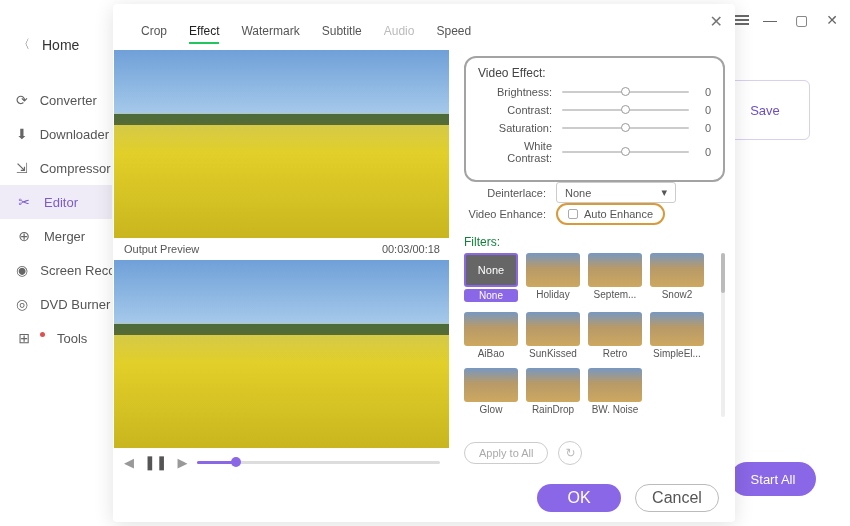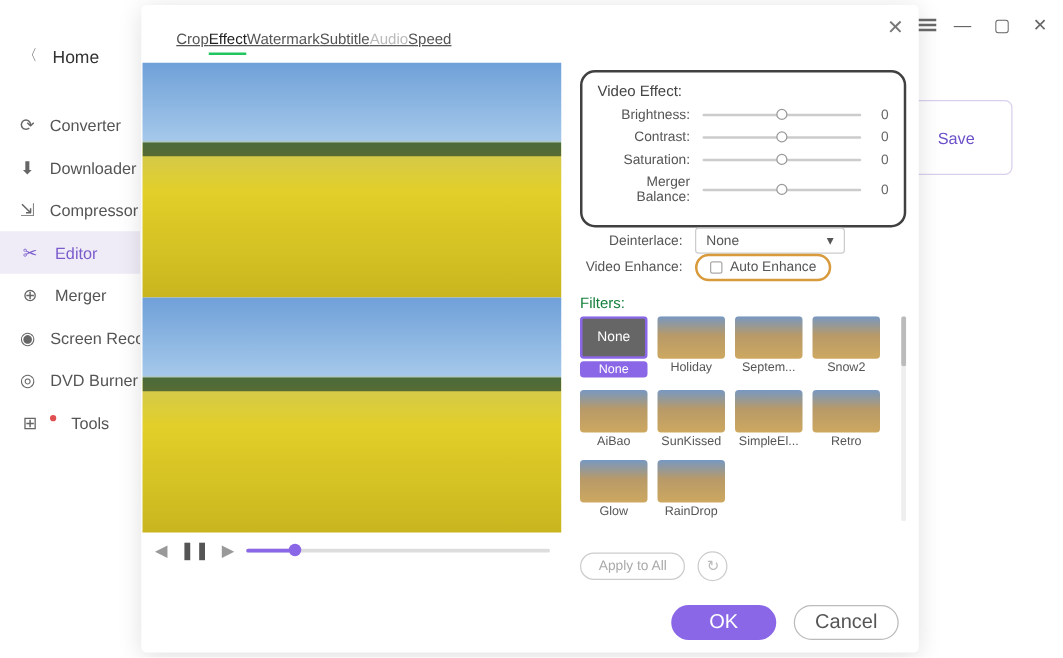--- a/index.html
+++ b/index.html
@@ -24,39 +24,39 @@
 
 .bg-panel { position: absolute; left: 112px; right: 0; top: 0; bottom: 0; background: #fff; }
 .bg-card { position: absolute; top: 80px; right: 40px; width: 90px; height: 60px; border: 1px solid #d9d0ee; border-radius: 6px; display: flex; align-items: center; justify-content: center; color: #6b4fc9; font-size: 13px; }
 .bg-start { position: absolute; bottom: 30px; right: 34px; width: 86px; height: 34px; background: #8a67e6; color: #fff; border-radius: 17px; display: flex; align-items: center; justify-content: center; font-size: 13px; }
 
 
 .modal { position: absolute; left: 113px; top: 4px; width: 622px; height: 518px; background: #fff; box-shadow: 0 3px 20px rgba(0,0,0,0.12); border-radius: 4px; z-index: 2; display: flex; flex-direction: column; }
 .modal-head { padding: 10px 14px 0; position: relative; }
 .modal-title { font-size: 13px; color: #333; }
 .modal-close { position: absolute; top: 8px; right: 12px; font-size: 16px; color: #777; cursor: pointer; }
-.tabs { display: flex; padding: 10px 14px 6px; font-size: 12px; color: #555; text-decoration: underline; }
+.tabs { display: flex; gap: 22px; padding: 10px 14px 6px; font-size: 12px; color: #555; }
 .tabs span { cursor: pointer; padding-bottom: 4px; }
 .tabs .active { color: #222; border-bottom: 2px solid #22c55e; font-weight: 500; }
 .tabs .disabled { color: #bbb; }
 
 .body { flex: 1; display: flex; overflow: hidden; }
 .left { width: 337px; padding: 0 0 0 1px; display: flex; flex-direction: column; }
 .vid { width: 335px; height: 188px; background: linear-gradient(#6fa0d8 0%, #a4c8ea 33%, #d2c850 36%, #e2cf29 55%, #c9b61f 100%); position: relative; overflow: hidden; }
 .vid::after { content: ""; position: absolute; left: 0; top: 34%; width: 100%; height: 6%; background: linear-gradient(#4a6b3a, #586b34); }
 .out-row { display: flex; justify-content: space-between; padding: 5px 10px; font-size: 11px; color: #555; }
 .play-row { display: flex; align-items: center; gap: 10px; padding: 6px 10px 4px; }
 .play-row .pbtn { color: #999; font-size: 13px; cursor: pointer; }
 .play-row .pbtn.main { color: #555; font-size: 14px; }
 .prog { flex: 1; height: 3px; background: #ddd; position: relative; border-radius: 2px; }
 .prog .fill { position: absolute; left: 0; top: 0; height: 100%; width: 16%; background: #8a67e6; border-radius: 2px; }
 .prog .knob { position: absolute; left: 16%; top: -4px; width: 10px; height: 10px; background: #8a67e6; border-radius: 50%; margin-left: -5px; }
 
 .right { flex: 1; padding: 6px 10px 0 14px; overflow: hidden; display: flex; flex-direction: column; }
-.ve-box { border: 2px solid #404040; border-radius: 12px; padding: 8px 12px 10px; }
+.ve-box { border: 2px solid #a3a3a3; border-radius: 12px; padding: 8px 12px 10px; }
 .ve-title { font-size: 12px; color: #444; margin-bottom: 4px; }
 .sl-row { display: flex; align-items: center; gap: 10px; font-size: 11px; color: #555; margin: 6px 0; }
 .sl-row label { width: 74px; text-align: right; }
 .sl-track { flex: 1; height: 2px; background: #ccc; position: relative; border-radius: 1px; }
 .sl-knob { position: absolute; left: 50%; top: -4px; width: 9px; height: 9px; border: 1px solid #999; background: #fff; border-radius: 50%; margin-left: -5px; }
 .sl-val { width: 12px; text-align: right; color: #666; }
 
 .inline-row { display: flex; align-items: center; gap: 10px; margin: 0 0 0; font-size: 11px; }
 .inline-row label { width: 82px; text-align: right; color: #555; }
 .sel { flex: 1; border: 1px solid #ccc; border-radius: 3px; padding: 3px 8px; font-size: 11px; display: flex; justify-content: space-between; align-items: center; max-width: 120px; color: #555; }
@@ -134,39 +134,46 @@
       <span class="ico">⊞</span>
       <span class="dot"></span>
       <span>Tools</span>
     </div>
   </div>
 </div>
 
 <div class="bg-panel">
   <div class="bg-card">
       <span>Save</span>
+    </div>
+  <div class="bg-start">
+      <span>Start All</span>
     </div>
 </div>
 
 <div class="modal">
   <div class="modal-head">
     <div class="modal-close">✕</div>
     <div class="tabs">
       <span>Crop</span>
       <span class="active">Effect</span>
       <span>Watermark</span>
       <span>Subtitle</span>
       <span class="disabled">Audio</span>
       <span>Speed</span>
     </div>
   </div>
 
   <div class="body">
     <div class="left">
       <div class="vid"></div>
+      <div class="out-row">
+        <span>Output Preview</span>
+        <span>00:03/00:18</span>
+      </div>
       <div class="vid"></div>
       <div class="play-row">
         <span class="pbtn">◀</span>
         <span class="pbtn main">❚❚</span>
         <span class="pbtn">▶</span>
         <div class="prog">
           <div class="fill"></div>
             <div class="knob"></div>
         </div>
       </div>
@@ -190,21 +197,21 @@
           <span class="sl-val">0</span>
         </div>
         <div class="sl-row">
           <label>Saturation:</label>
           <div class="sl-track">
               <div class="sl-knob"></div>
             </div>
           <span class="sl-val">0</span>
         </div>
         <div class="sl-row">
-          <label>Merger Balance:</label>
+          <label>White Contrast:</label>
           <div class="sl-track">
               <div class="sl-knob"></div>
             </div>
           <span class="sl-val">0</span>
         </div>
       </div>
 
       <div class="inline-row">
         <label>Deinterlace:</label>
         <div class="sel">
@@ -244,33 +251,37 @@
         <div class="filt">
             <div class="thumb"></div>
             <div class="lbl">AiBao</div>
           </div>
         <div class="filt">
             <div class="thumb"></div>
             <div class="lbl">SunKissed</div>
           </div>
         <div class="filt">
             <div class="thumb"></div>
+            <div class="lbl">Retro</div>
+          </div>
+        <div class="filt">
+            <div class="thumb"></div>
             <div class="lbl">SimpleEl...</div>
           </div>
         <div class="filt">
             <div class="thumb"></div>
-            <div class="lbl">Retro</div>
-          </div>
-        <div class="filt">
-            <div class="thumb"></div>
             <div class="lbl">Glow</div>
           </div>
         <div class="filt">
             <div class="thumb"></div>
             <div class="lbl">RainDrop</div>
+          </div>
+        <div class="filt">
+            <div class="thumb"></div>
+            <div class="lbl">BW. Noise</div>
           </div>
         <div class="scroll">
             <div class="th"></div>
           </div>
       </div>
 
       <div class="apply-row">
         <div class="apply-btn"><span>Apply to All</span></div>
         <div class="reset-ic">↻</div>
       </div>

